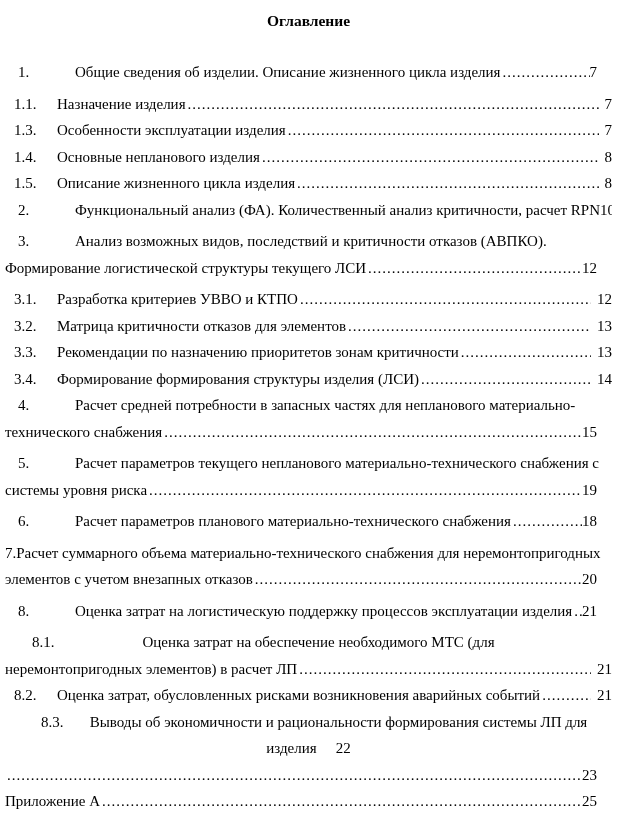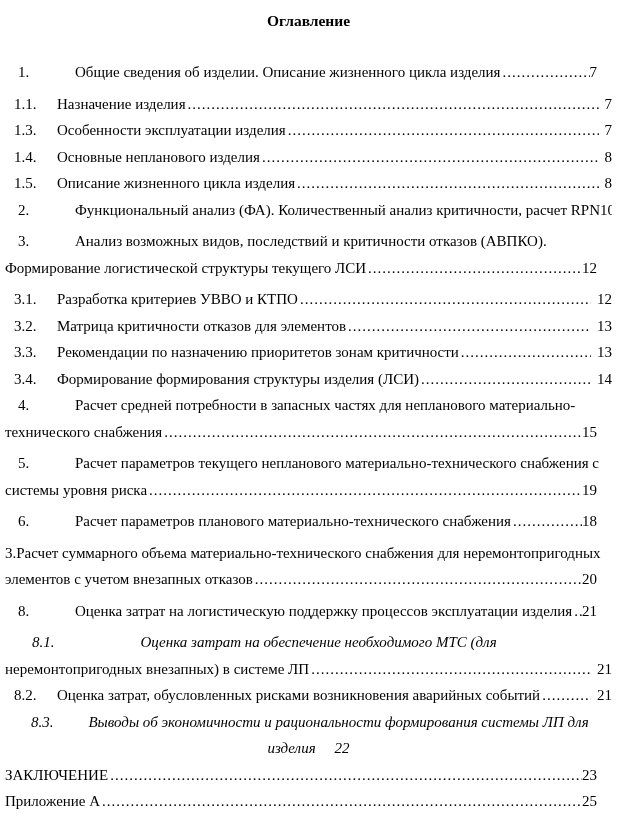--- a/index.html
+++ b/index.html
@@ -61,25 +61,24 @@
   }
   .lvl2 .leader { margin-right: 6px; } 
 
   .pagenum { flex: 0 0 auto; }
 
   
   .line.center {
     display: block;
     position: relative;
     text-align: center;
-    font-style: italic;
   }
   .line.center .num { position: absolute; top: 0; }
   .lvl2 .line.center .num { left: 27px; width: auto; margin: 0; }
-  .lvl3 .line.center .num { left: 26px; width: auto; margin: 0; }
+  .lvl3 .line.center .num { left: 36px; width: auto; margin: 0; }
   .lvl2 .line.center.first { padding-left: 20px; }
   .lvl3 .line.center.first { padding-left: 60px; }
   .line.center .pagenum { margin-left: 19px; }
 </style>
 </head>
 <body>
 
 <div class="doc">
   <h1 class="title">Оглавление</h1>
   <div id="toc">
@@ -198,59 +197,58 @@
       <div class="entry lvl1">
         <div class="line">
           <span class="num">6.</span>
           <span class="text">Расчет параметров планового материально-технического снабжения</span>
           <span class="leader"></span>
           <span class="pagenum">18</span>
         </div>
       </div>
       <div class="entry lvl1">
         <div class="line">
-          <span class="text">3.Расчет суммарного объема материально-технического снабжения для неремонтопригодных</span>
+          <span class="text">7.Расчет суммарного объема материально-технического снабжения для неремонтопригодных</span>
         </div>
         <div class="line">
           <span class="text">элементов с учетом внезапных отказов</span>
           <span class="leader"></span>
           <span class="pagenum">20</span>
         </div>
       </div>
       <div class="entry lvl1">
         <div class="line">
           <span class="num">8.</span>
           <span class="text">Оценка затрат на логистическую поддержку процессов эксплуатации изделия</span>
           <span class="leader"></span>
           <span class="pagenum">21</span>
         </div>
       </div>
       <div class="entry lvl2">
         <div class="line center first"><span class="num">8.1.</span><span class="text">Оценка затрат на обеспечение необходимого МТС (для</span></div>
         <div class="line">
-          <span class="text">неремонтопригодных внезапных) в системе ЛП</span>
+          <span class="text">неремонтопригодных элементов) в расчет ЛП</span>
           <span class="leader"></span>
           <span class="pagenum">21</span>
         </div>
       </div>
       <div class="entry lvl2">
         <div class="line">
           <span class="num">8.2.</span>
           <span class="text">Оценка затрат, обусловленных рисками возникновения аварийных событий</span>
           <span class="leader"></span>
           <span class="pagenum">21</span>
         </div>
       </div>
       <div class="entry lvl3">
         <div class="line center first"><span class="num">8.3.</span><span class="text">Выводы об экономичности и рациональности формирования системы ЛП для</span></div>
         <div class="line center"><span class="text">изделия</span><span class="pagenum">22</span></div>
       </div>
       <div class="entry lvl0">
         <div class="line">
-          <span class="text">ЗАКЛЮЧЕНИЕ</span>
           <span class="leader"></span>
           <span class="pagenum">23</span>
         </div>
       </div>
       <div class="entry lvl0">
         <div class="line">
           <span class="text">Приложение А</span>
           <span class="leader"></span>
           <span class="pagenum">25</span>
         </div>

